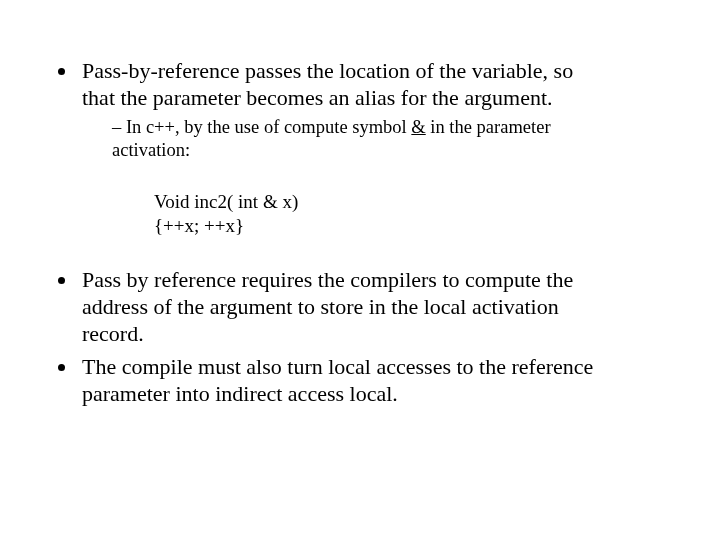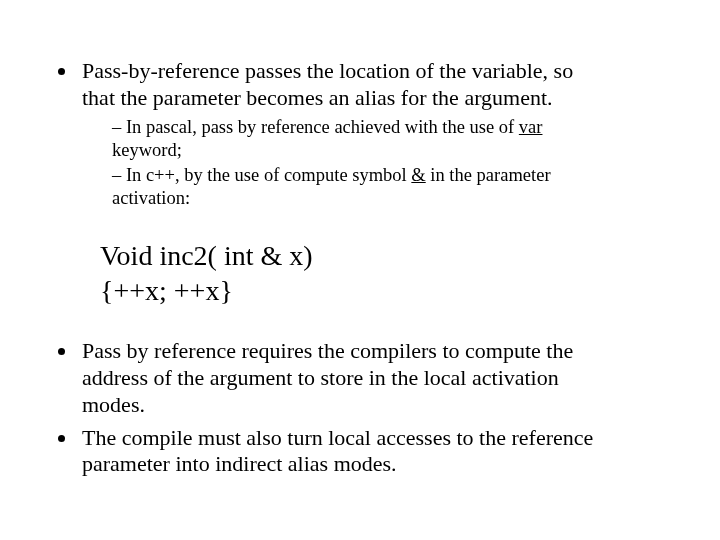--- a/index.html
+++ b/index.html
@@ -33,44 +33,43 @@
     padding-left: 30px;
     list-style: none;
     font-size: 18.5px;
     line-height: 1.25;
   }
   ul.level2 > li { margin-bottom: 2px; }
   ul.level2 > li::before {
     content: "– ";
   }
   .code-block {
-    margin: 28px 0 30px 50px;
-    font-size: 28px;
+    margin: 28px 0 30px 104px;
+    font-size: 19px;
     line-height: 1.25;
   }
   .u { text-decoration: underline; }
 </style>
 </head>
 <body>
 
 <div class="slide">
 
   <ul class="level1">
     <li>
       <span>Pass-by-reference passes the location of the variable, so that the parameter becomes an alias for the argument.</span>
       <ul class="level2">
-        <li><span>In pascal, pass by reference achieved with the use of </span><span class="u">var</span><span> keyword;</span></li>
         <li><span>In c++, by the use of compute symbol </span><span class="u">&amp;</span><span> in the parameter activation:</span></li>
       </ul>
     </li>
   </ul>
 
   <div class="code-block">
     <div>Void inc2( int &amp; x)</div>
     <div>{++x; ++x}</div>
   </div>
 
   <ul class="level1">
-    <li><span>Pass by reference requires the compilers to compute the address of the argument to store in the local activation modes.</span></li>
-    <li><span>The compile must also turn local accesses to the reference parameter into indirect alias modes.</span></li>
+    <li><span>Pass by reference requires the compilers to compute the address of the argument to store in the local activation record.</span></li>
+    <li><span>The compile must also turn local accesses to the reference parameter into indirect access local.</span></li>
   </ul>
 
 </div>
 
 </body></html>

